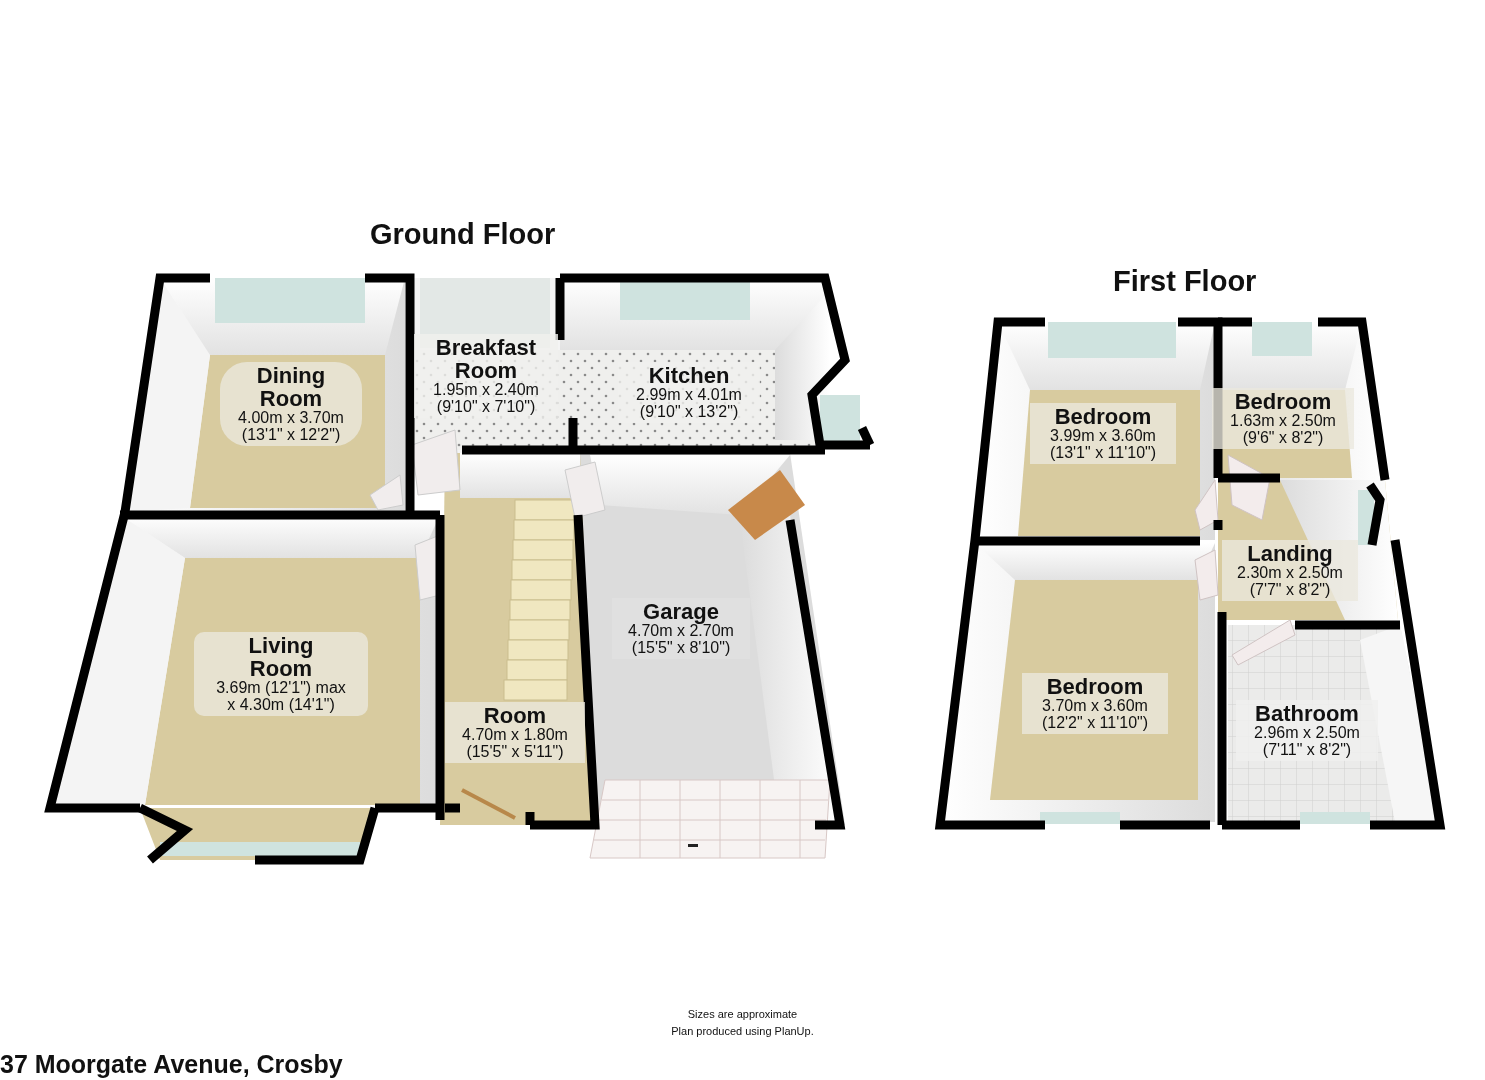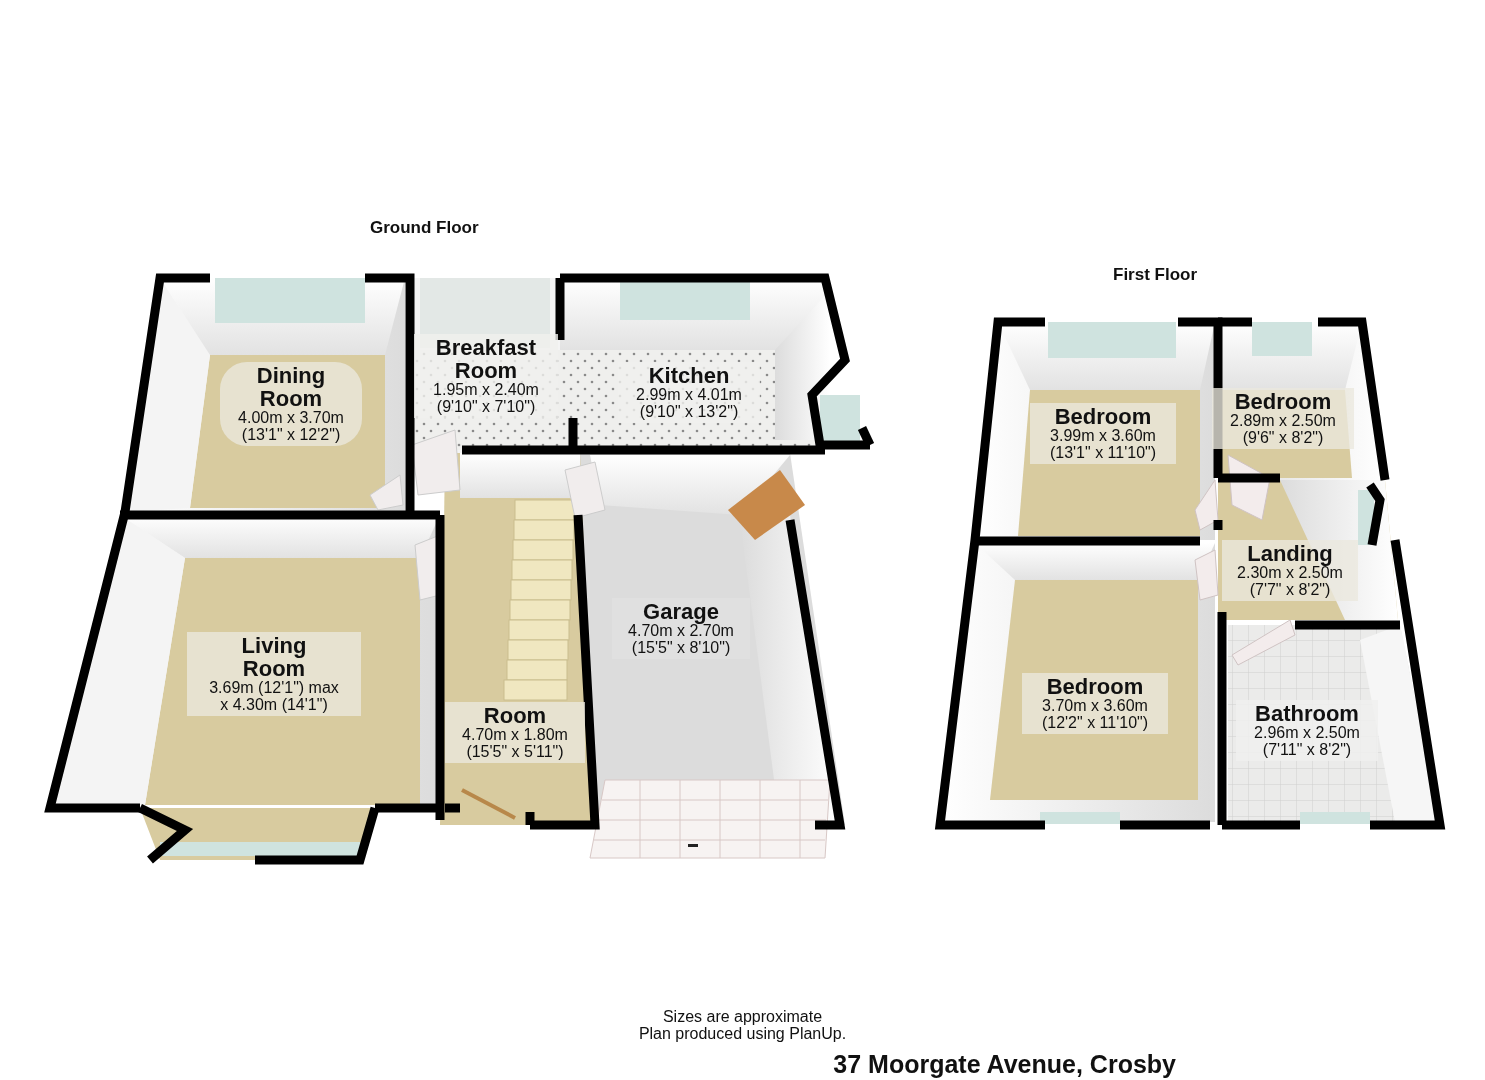--- a/index.html
+++ b/index.html
@@ -1,23 +1,23 @@
 <!DOCTYPE html>
 <html><head>
 <meta charset="utf-8">
 <style>
   html, body { margin:0; padding:0; background:#ffffff; }
   body { width:1485px; height:1080px; position:relative; overflow:hidden; font-family:"Liberation Sans", sans-serif; }
-  .floor-title { position:absolute; font-weight:bold; font-size:17px; color:#111; white-space:nowrap; }
+  .floor-title { position:absolute; font-weight:bold; font-size:29px; color:#111; white-space:nowrap; }
   svg.plan { position:absolute; left:0; top:0; }
   .label { position:absolute; background:rgba(235,232,222,0.78); text-align:center; color:#111; line-height:1.05; padding:2px 4px; }
   .label .name { font-weight:bold; font-size:22px; display:block; }
   .label .dim { font-size:16px; display:block; }
-  .footer-note { position:absolute; left:0; width:1485px; text-align:center; font-size:16px; color:#111; }
-  .address { position:absolute; left:0; width:1176px; text-align:right; font-weight:bold; font-size:25px; color:#111; top:1050px; }
+  .footer-note { position:absolute; left:0; width:1485px; text-align:center; font-size:11px; color:#111; }
+  .address { position:absolute; left:0; width:1176px; text-align:left; font-weight:bold; font-size:25px; color:#111; top:1050px; }
 </style>
 </head>
 <body>
 
 <div class="floor-title" style="left:370px;top:218px;">Ground Floor</div>
 <div class="floor-title" style="left:1113px;top:265px;">First Floor</div>
 
 <svg class="plan" width="1485" height="1080" viewBox="0 0 1485 1080">
   <defs>
     <pattern id="dots" width="14" height="14" patternUnits="userSpaceOnUse">
@@ -202,21 +202,21 @@
   <span class="name">Breakfast</span>
   <span class="name">Room</span>
   <span class="dim">1.95m x 2.40m</span>
   <span class="dim">(9'10" x 7'10")</span>
 </div>
 <div class="label" style="left:618px;top:356px;width:134px;background:rgba(240,240,238,0.8);margin-top:6px;">
   <span class="name">Kitchen</span>
   <span class="dim">2.99m x 4.01m</span>
   <span class="dim">(9'10" x 13'2")</span>
 </div>
-<div class="label" style="left:187px;top:632px;width:166px;">
+<div class="label" style="left:194px;top:632px;width:166px;border-radius:10px;">
   <span class="name">Living</span>
   <span class="name">Room</span>
   <span class="dim">3.69m (12'1") max</span>
   <span class="dim">x 4.30m (14'1")</span>
 </div>
 <div class="label" style="left:612px;top:598px;width:130px;background:rgba(225,225,225,0.8);">
   <span class="name">Garage</span>
   <span class="dim">4.70m x 2.70m</span>
   <span class="dim">(15'5" x 8'10")</span>
 </div>
@@ -226,21 +226,21 @@
   <span class="dim">(15'5" x 5'11")</span>
 </div>
 
 <div class="label" style="left:1030px;top:403px;width:138px;">
   <span class="name">Bedroom</span>
   <span class="dim">3.99m x 3.60m</span>
   <span class="dim">(13'1" x 11'10")</span>
 </div>
 <div class="label" style="left:1212px;top:388px;width:134px;">
   <span class="name">Bedroom</span>
-  <span class="dim">2.89m x 2.50m</span>
+  <span class="dim">1.63m x 2.50m</span>
   <span class="dim">(9'6" x 8'2")</span>
 </div>
 <div class="label" style="left:1222px;top:540px;width:128px;">
   <span class="name">Landing</span>
   <span class="dim">2.30m x 2.50m</span>
   <span class="dim">(7'7" x 8'2")</span>
 </div>
 <div class="label" style="left:1022px;top:673px;width:138px;">
   <span class="name">Bedroom</span>
   <span class="dim">3.70m x 3.60m</span>

